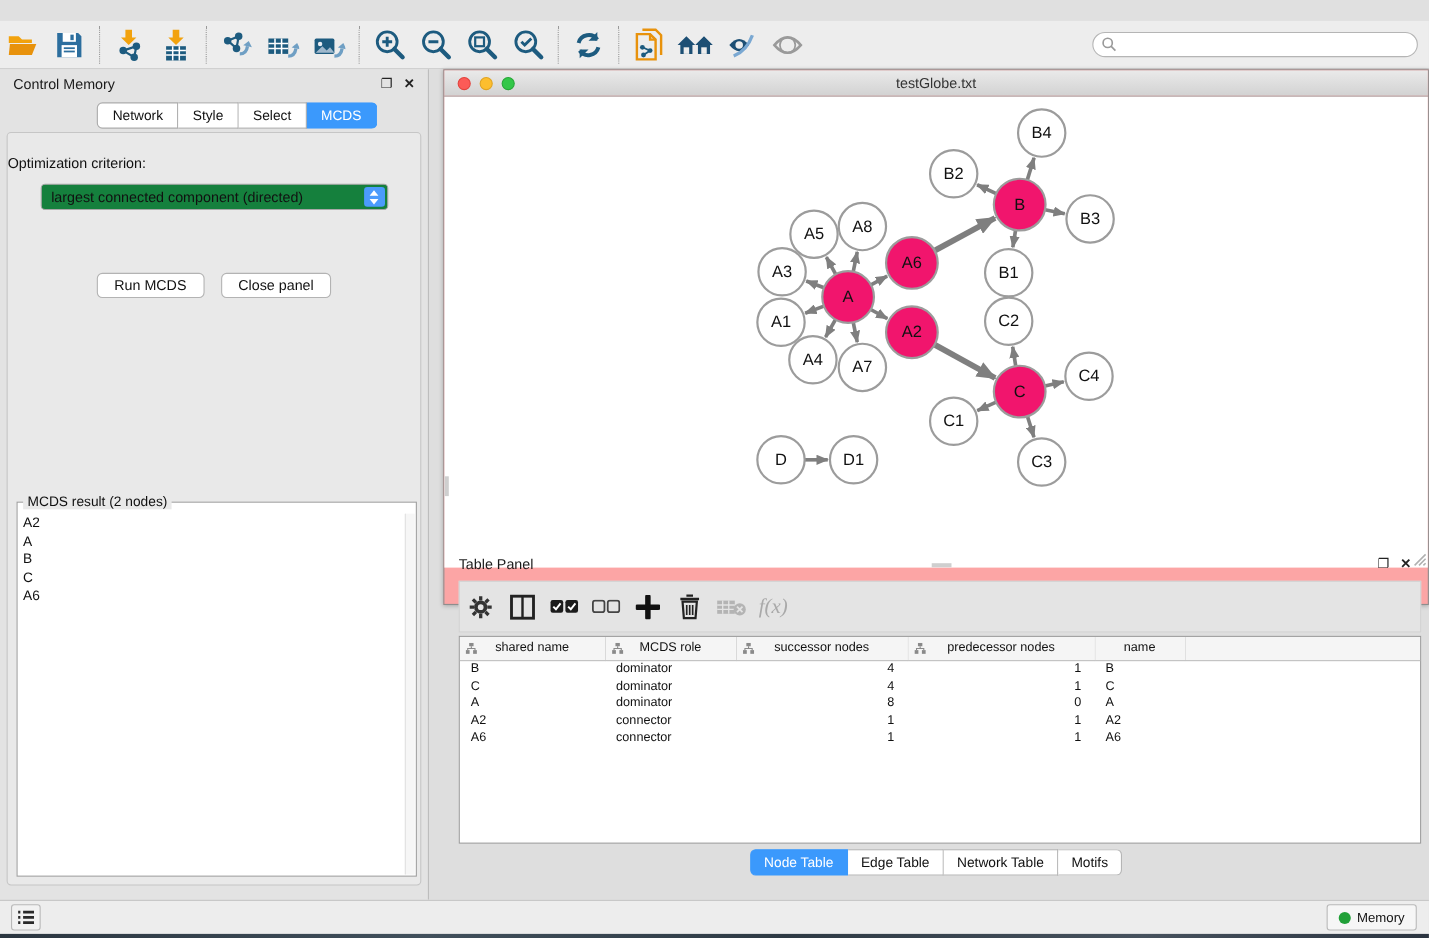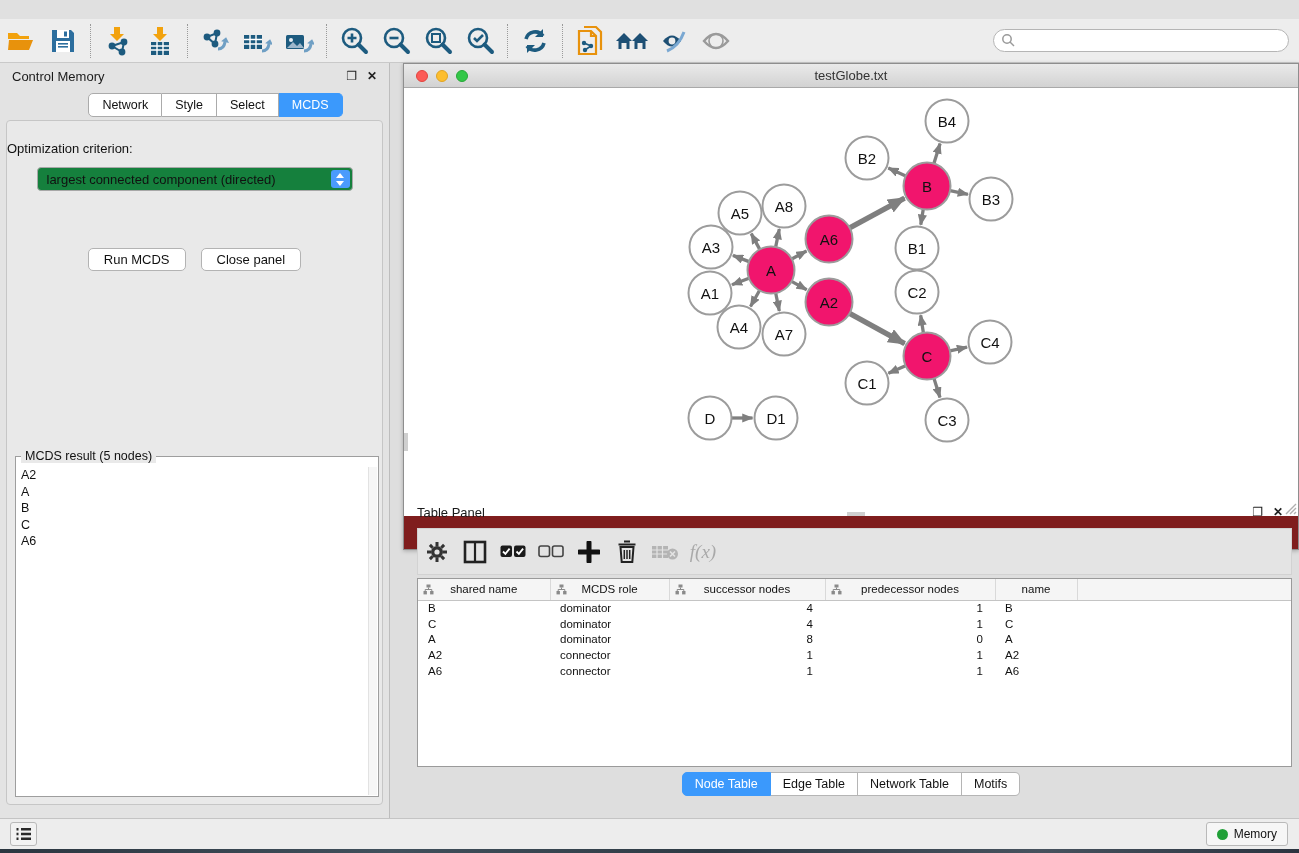--- a/index.html
+++ b/index.html
@@ -62,21 +62,21 @@
     border:1px solid #9e9e9e; }
   .result-legend { position:absolute; top:-8px; left:5px; background:#e9e9e9; padding:0 4px;
     font-size:12.5px; color:#111; }
   .result-list { position:absolute; left:0; right:11px; top:10px; bottom:0; overflow:hidden; }
   .result-item { font-size:12.5px; color:#111; padding:1px 0 1px 5px; line-height:14.5px; }
   .result-scroll { position:absolute; right:1px; top:10px; bottom:1px; width:9px; background:#f6f6f6;
     border-left:1px solid #e2e2e2; }
 
   
   .network-window { position:absolute; left:403px; top:0; width:896px; height:487px;
-    border:1px solid #8e8e8e; background:#7f1d1d; box-shadow:0 1px 4px rgba(0,0,0,.25); }
+    border:1px solid #8e8e8e; background:#fca5a5; box-shadow:0 1px 4px rgba(0,0,0,.25); }
   .nw-titlebar { height:24px; background:linear-gradient(#eaeaea,#d2d2d2); border-bottom:1px solid #a9a9a9;
     display:flex; align-items:center; position:relative; }
   .nw-titlebar .lights { margin-left:12px; }
   .nw-title { position:absolute; left:0; right:0; text-align:center; font-size:13px; color:#333; }
   .nw-canvas { position:relative; width:894px; height:428px; background:#fff; overflow:hidden; }
   .nw-grip { position:absolute; right:1px; bottom:1px; }
   .nw-nub-left { position:absolute; left:0; top:345px; width:4px; height:18px; background:#cfcfcf; }
   .nw-nub-bottom { position:absolute; left:443px; bottom:0; width:18px; height:4px; background:#cfcfcf; }
 
   
@@ -286,21 +286,21 @@
           <span class="select-stepper">
             <span class="tri-up"></span>
               <span class="tri-down"></span>
           </span>
         </div>
         <div class="cp-buttons">
           <button class="cp-btn">Run MCDS</button>
           <button class="cp-btn">Close panel</button>
         </div>
         <div class="result-box">
-          <div class="result-legend">MCDS result (5 nodes)</div>
+          <div class="result-legend">MCDS result (2 nodes)</div>
           <div class="result-list">
               <div class="result-item">A2</div>
               <div class="result-item">A</div>
               <div class="result-item">B</div>
               <div class="result-item">C</div>
               <div class="result-item">A6</div>
             </div>
           <div class="result-scroll"></div>
         </div>
       </div>

